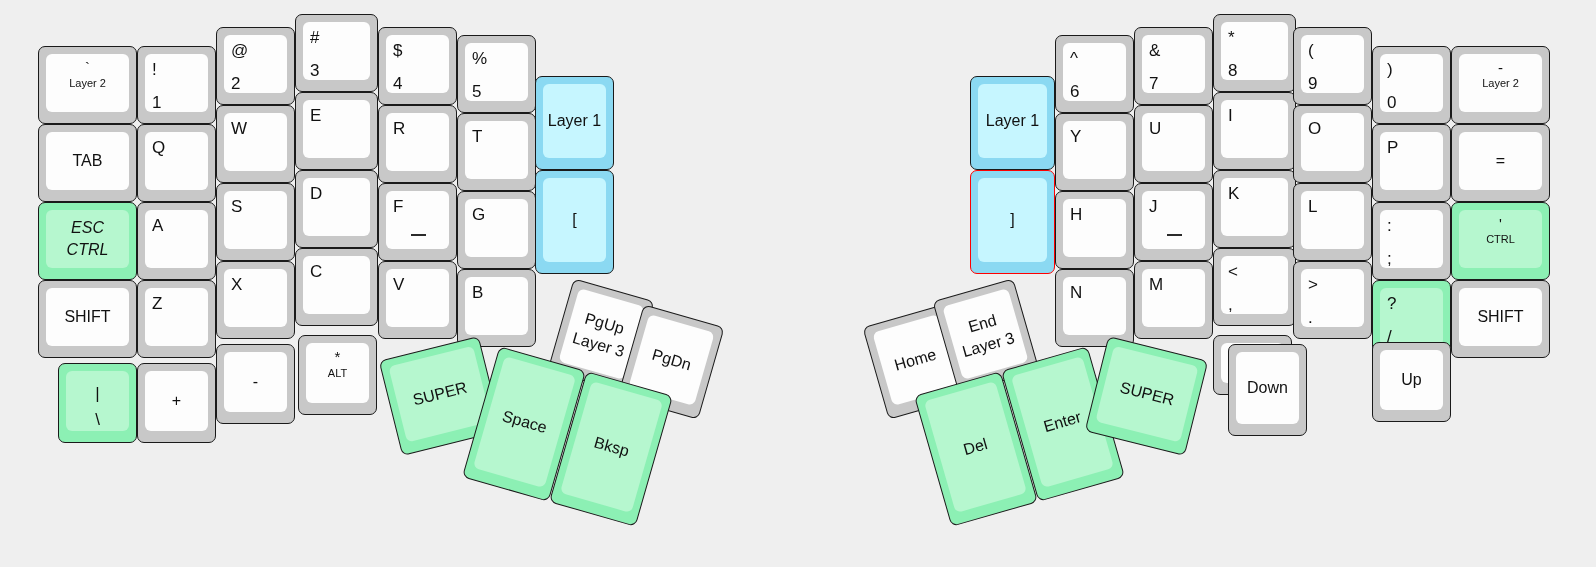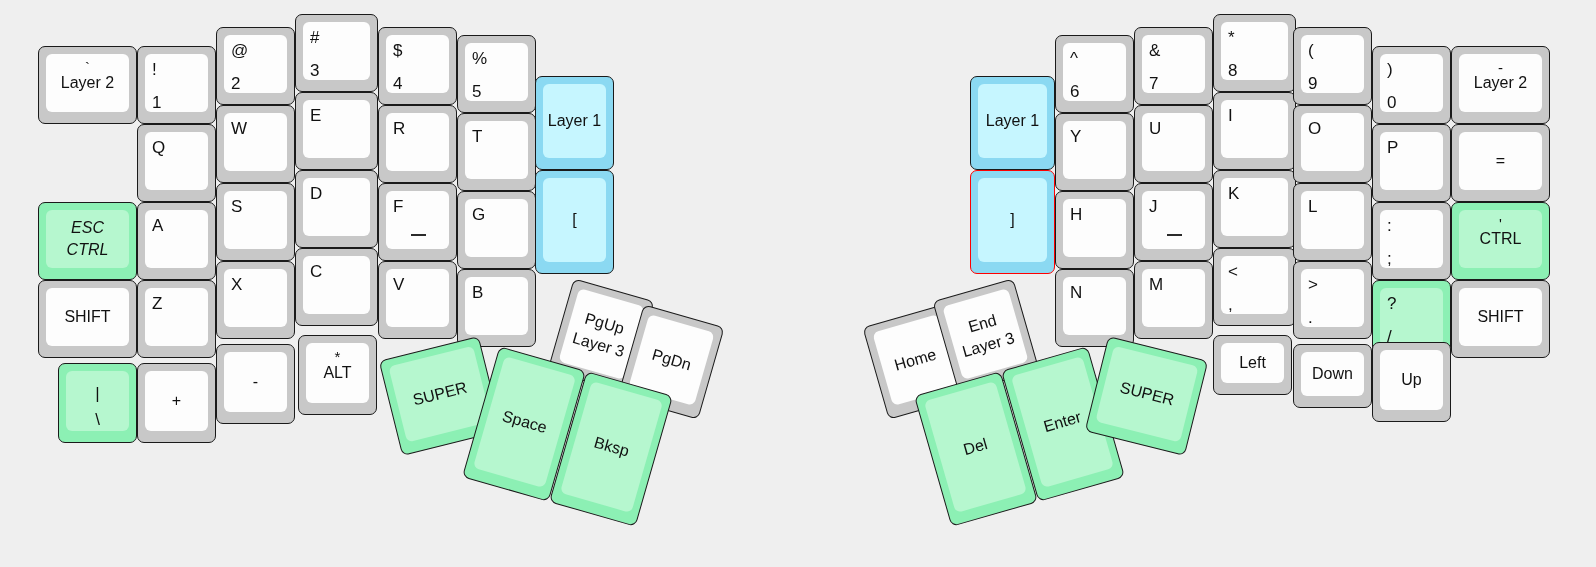--- a/index.html
+++ b/index.html
@@ -57,21 +57,21 @@
     text-align:center;font-size:16px;line-height:1.35;
   }
   
   .lg.topc{
     left:0;right:0;top:6px;
     text-align:center;font-size:15px;
   }
   .lg.botc{
     left:0;right:0;top:50%;
     transform:translateY(-50%);
-    text-align:center;font-size:16px;
+    text-align:center;font-size:11px;
   }
   
   .homing{
     position:absolute;
     left:50%;bottom:13px;
     width:15px;height:2px;
     margin-left:-7px;
     background:#2a2a2a;
   }
   
@@ -81,20 +81,25 @@
 <body>
 
 <div id="board">
     <div></div>
     <div class="key" style="left: 38px; top: 46px; width: 99px; height: 78px;">
       <div class="cap">
         <span class="lg topc">`</span>
         <span class="lg botc">Layer 2</span>
       </div>
     </div>
+    <div class="key" style="left: 38px; top: 124px; width: 99px; height: 78px;">
+      <div class="cap">
+        <span class="lg ctr">TAB</span>
+      </div>
+    </div>
     <div class="key green" style="left: 38px; top: 202px; width: 99px; height: 78px; font-style: italic;">
       <div class="cap">
         <span class="lg ctr2">ESC<br>CTRL</span>
       </div>
     </div>
     <div class="key" style="left: 38px; top: 280px; width: 99px; height: 78px;">
       <div class="cap">
         <span class="lg ctr">SHIFT</span>
       </div>
     </div>
@@ -357,21 +362,21 @@
       <div class="cap">
         <span class="lg tl">L</span>
       </div>
     </div>
     <div class="key" style="left: 1293px; top: 261px; width: 79px; height: 78px;">
       <div class="cap">
         <span class="lg tl">&gt;</span>
         <span class="lg bl">.</span>
       </div>
     </div>
-    <div class="key" style="left: 1293px; top: 344px; width: 79px; height: 64px;">
+    <div class="key" style="left: 1228px; top: 344px; width: 79px; height: 92px;">
       <div class="cap">
         <span class="lg ctr">Down</span>
       </div>
     </div>
     <div class="key" style="left: 1372px; top: 46px; width: 79px; height: 78px;">
       <div class="cap">
         <span class="lg tl">)</span>
         <span class="lg bl">0</span>
       </div>
     </div>

